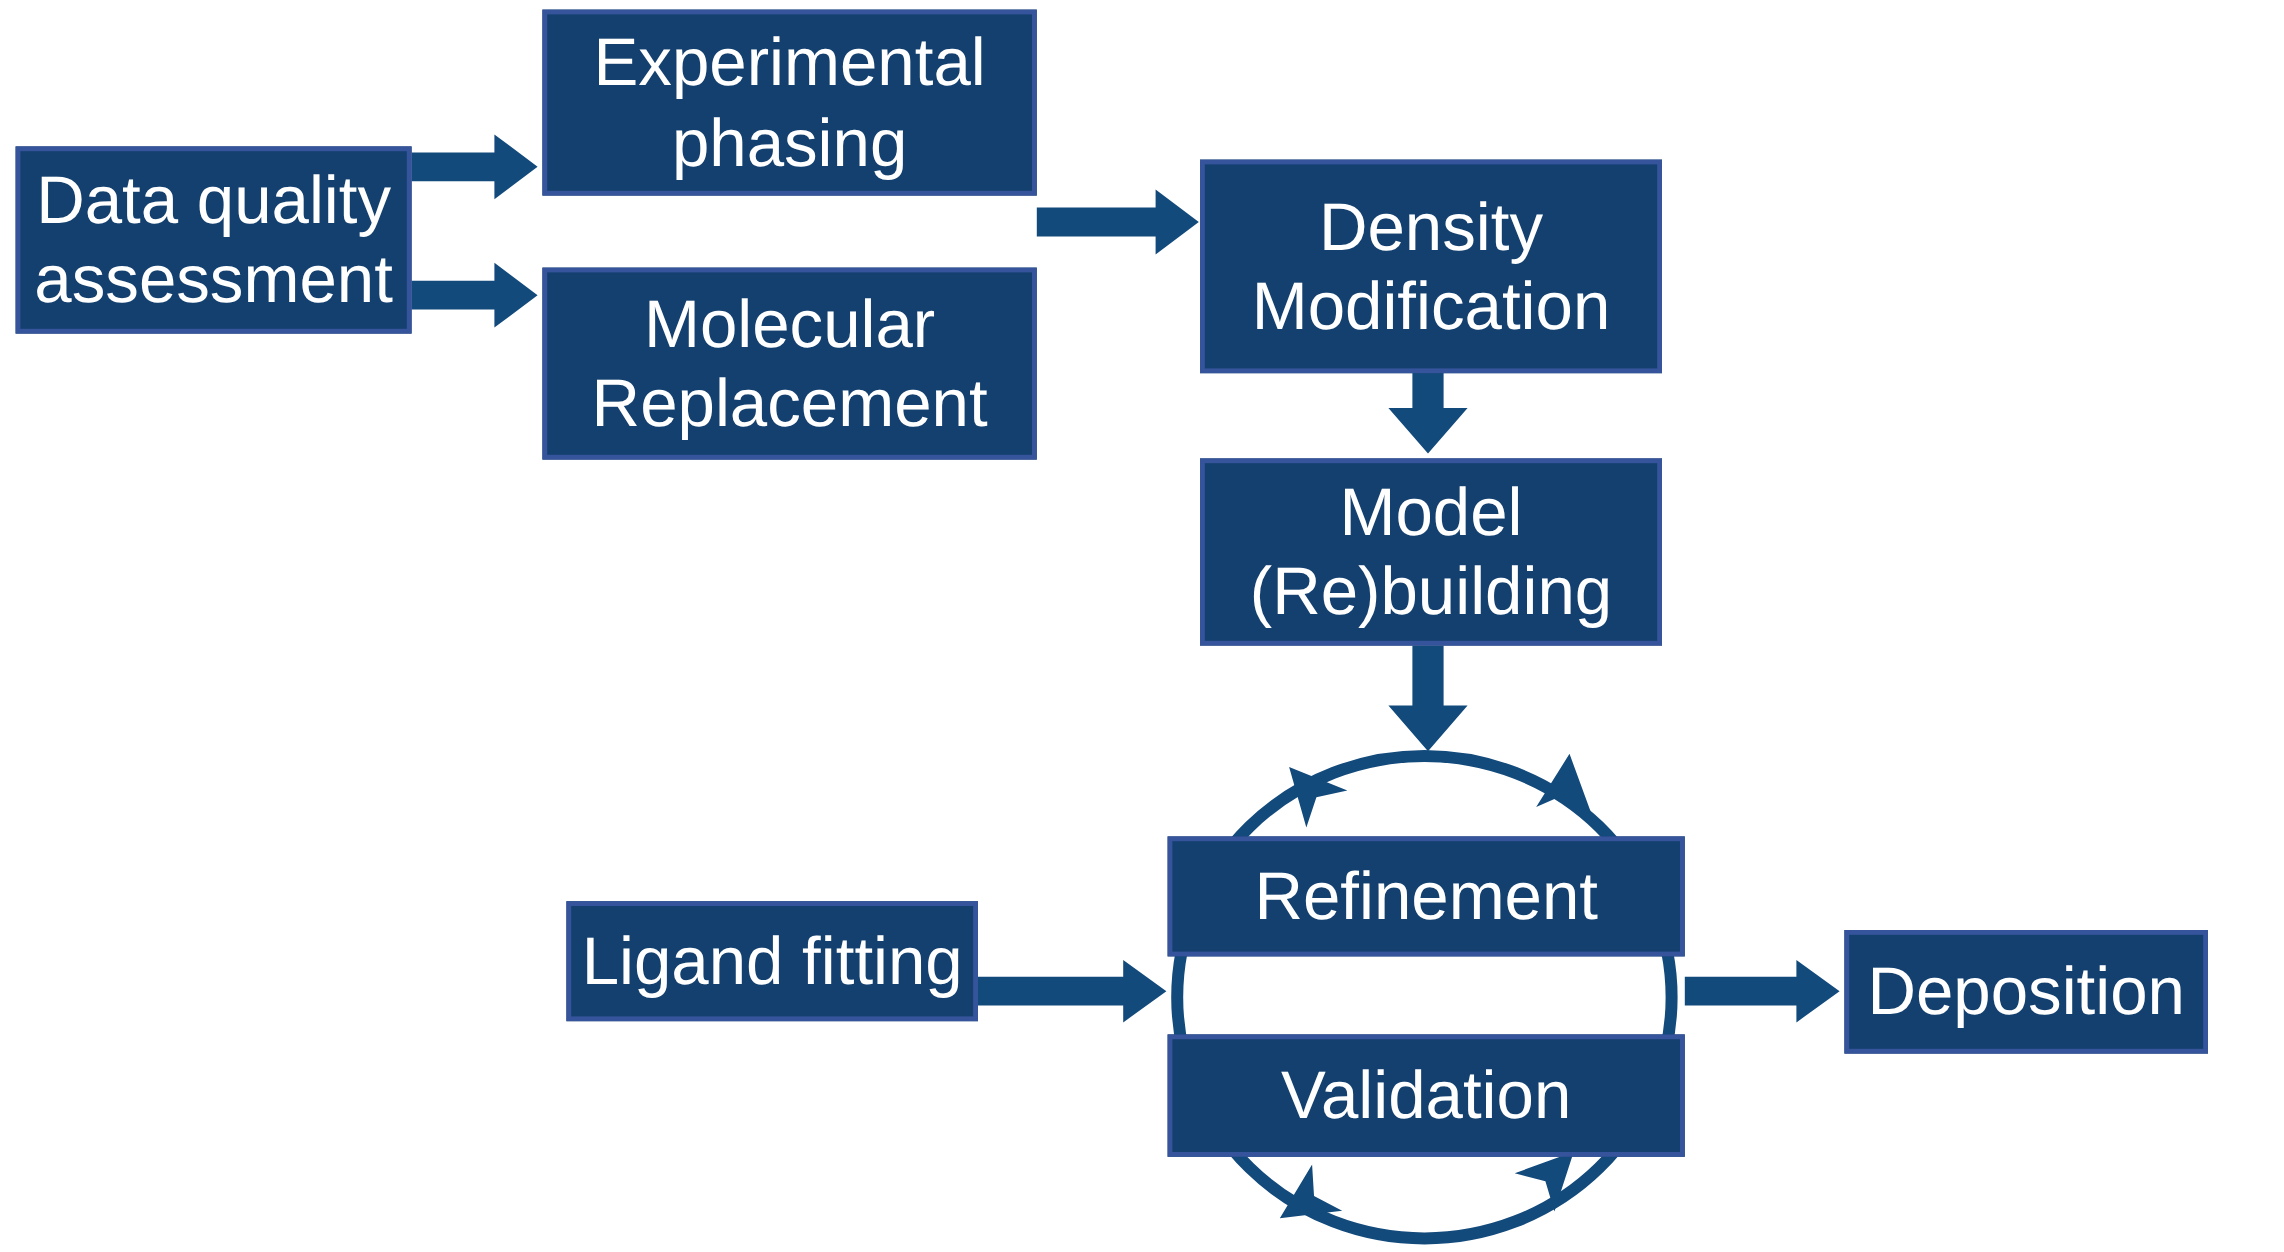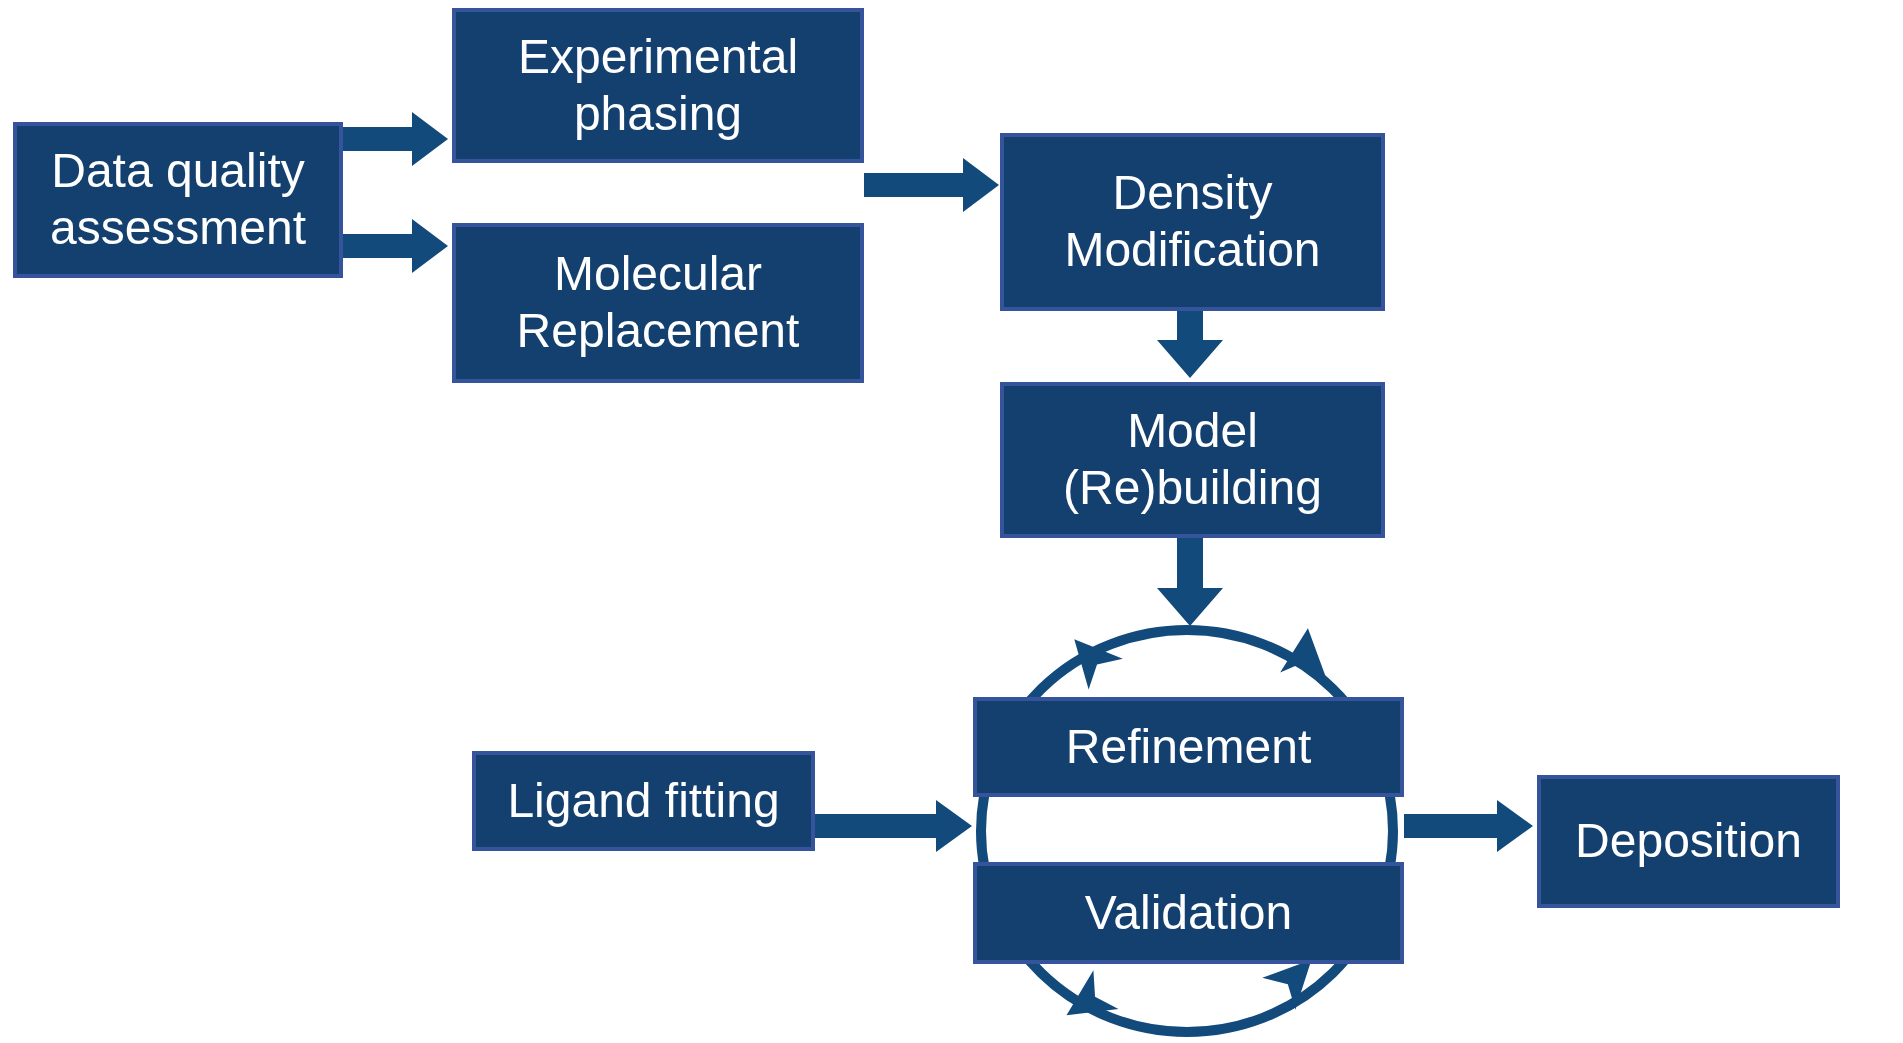--- a/index.html
+++ b/index.html
@@ -21,33 +21,33 @@
   .box{
     position:absolute;
     box-sizing:border-box;
     background:var(--box-fill);
     border:4px solid var(--box-border);
     color:var(--text);
     display:flex;
     align-items:center;
     justify-content:center;
     text-align:center;
-    font-size:48px;
+    font-size:56px;
     line-height:1.18;
     padding:0 6px;
   }
   .b-data-quality        {left:13px;  top:112px; width:330px; height:156px;margin-top:10px;}
   .b-experimental-phasing{left:452px; top:8px;   width:412px; height:155px;}
   .b-molecular-replacement{left:452px;top:223px; width:412px; height:160px;}
   .b-density-modification{left:1000px;top:133px; width:385px; height:178px;}
   .b-model-rebuilding    {left:1000px;top:382px; width:385px; height:156px;}
   .b-refinement          {left:973px; top:697px; width:431px; height:100px;}
   .b-validation          {left:973px; top:850px; width:431px; height:102px;margin-top:12px;}
   .b-ligand-fitting      {left:472px; top:751px; width:343px; height:100px;}
-  .b-deposition          {left:1537px;top:775px; width:303px; height:133px;}
+  .b-deposition          {left:1537px;top:775px; width:303px; height:103px;}
   .arrow{fill:var(--arrow);}
   .cycle{stroke:var(--arrow);stroke-width:10;fill:none;}
 </style>
 </head>
 <body>
 
 <div class="canvas">
 
   <svg class="layer" width="1903" height="1043" viewBox="0 0 1903 1043">
 

